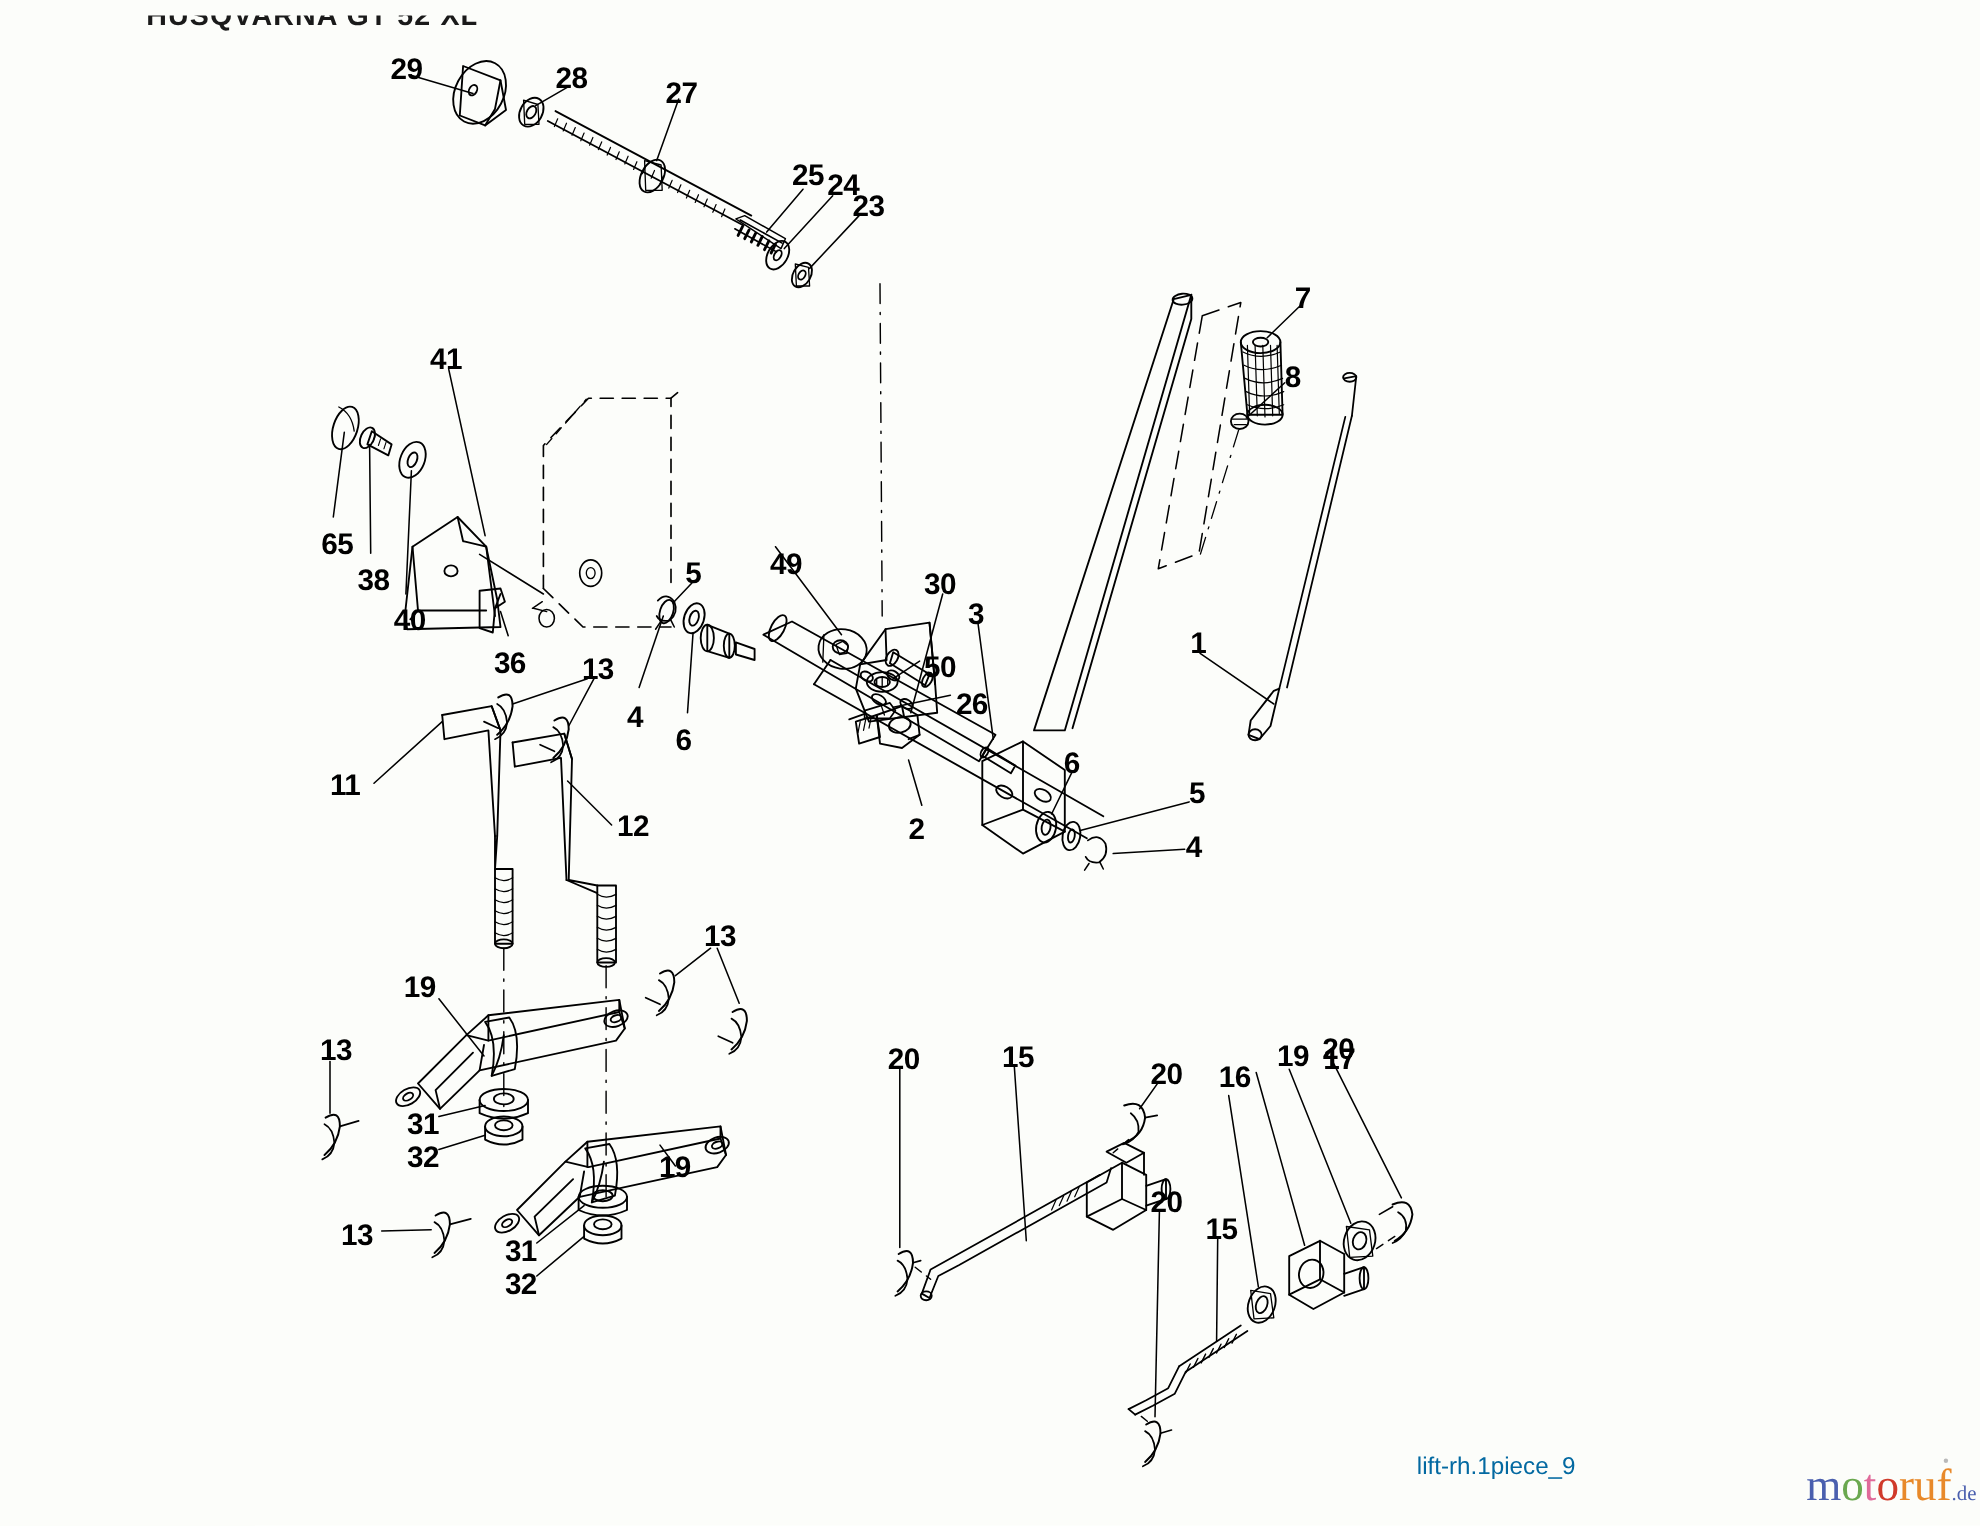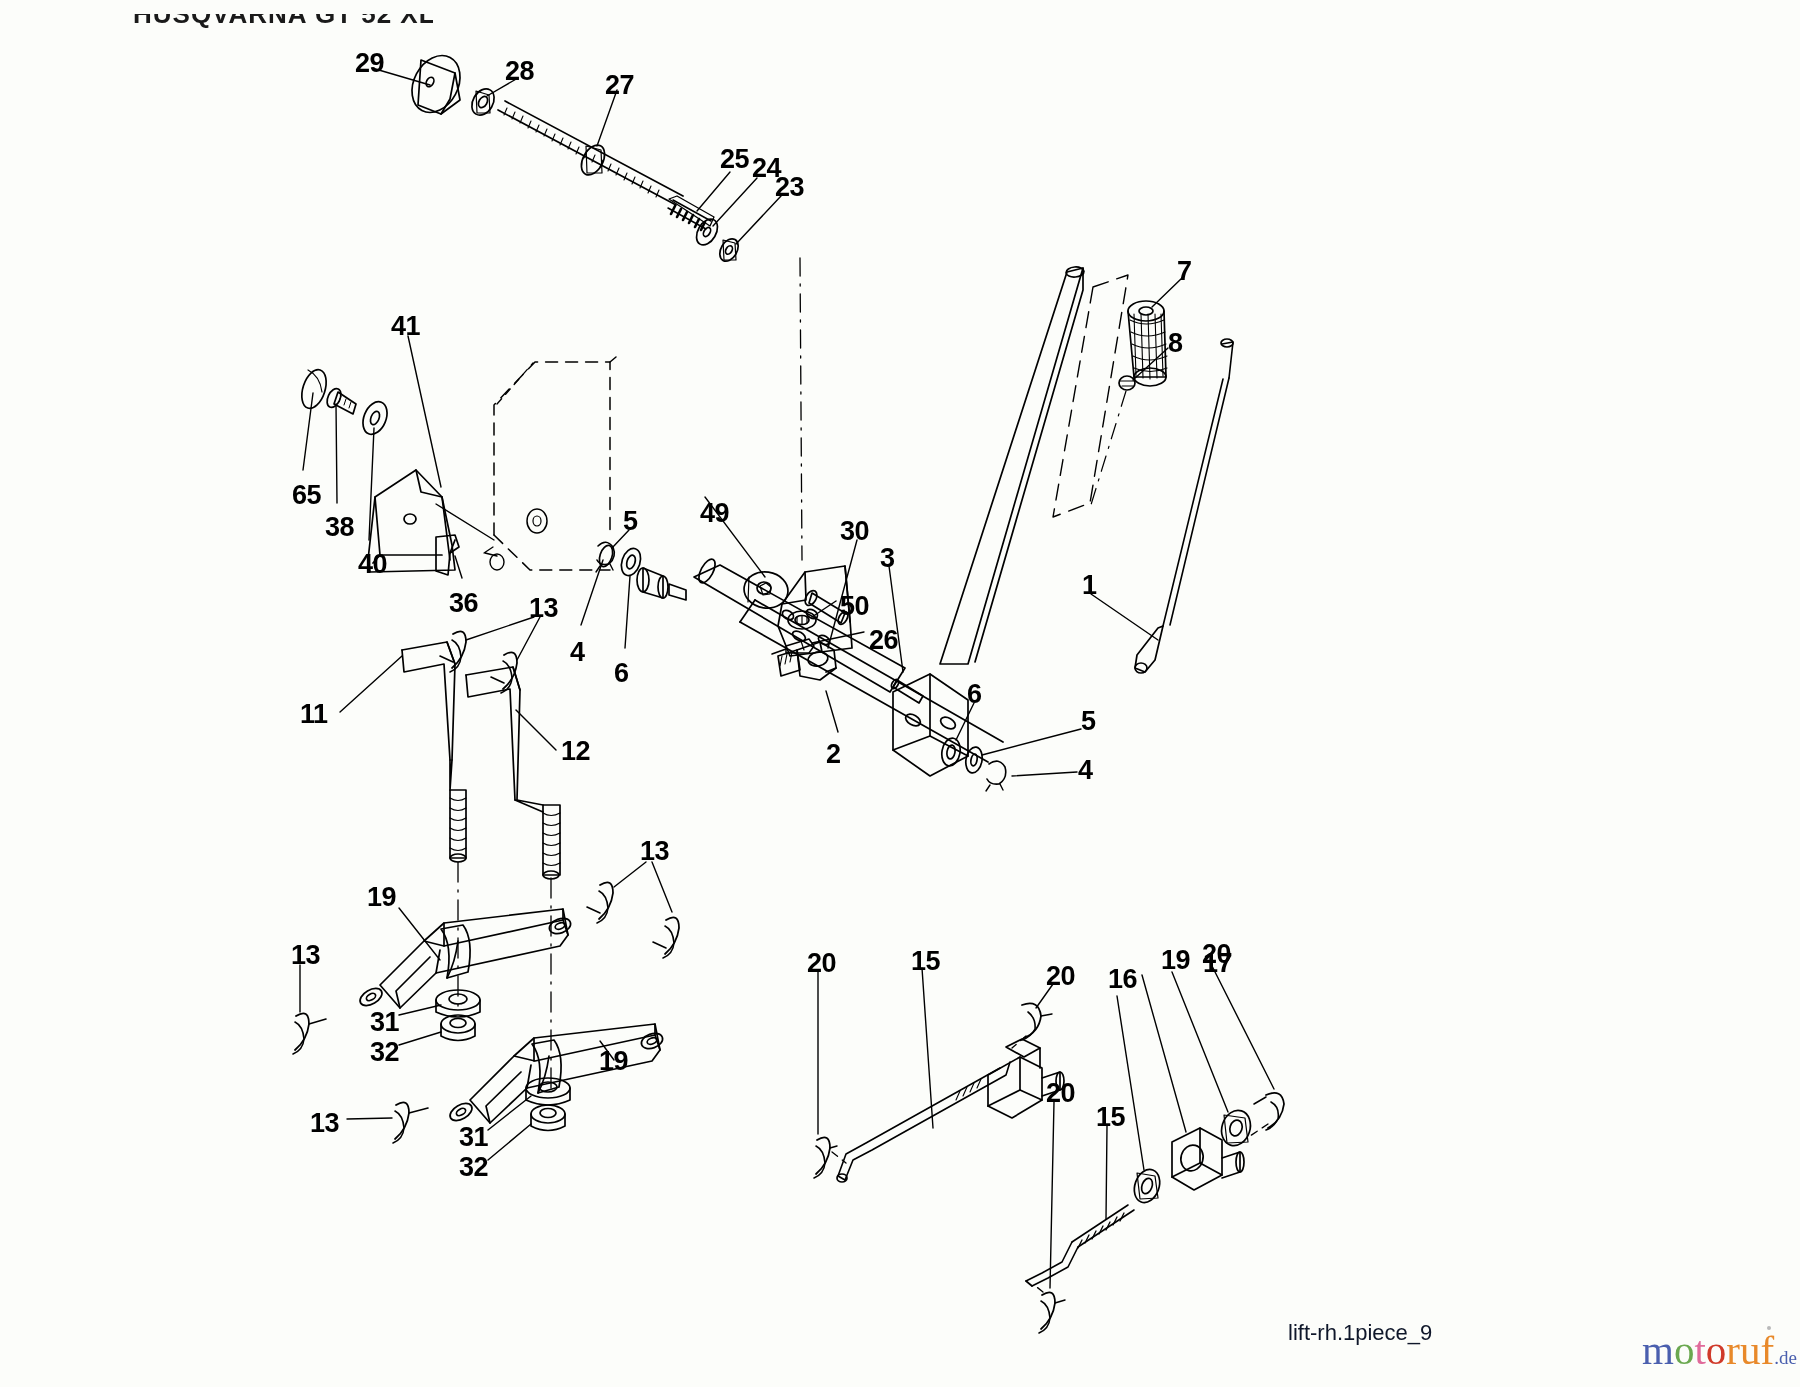--- a/index.html
+++ b/index.html
@@ -31,21 +31,21 @@
     line-height: 1;
     white-space: nowrap;
     letter-spacing: -0.5px;
   }
   #caption {
     position: absolute;
     left: 1288px;
     top: 1320px;
     font-family: "Liberation Sans", sans-serif;
     font-size: 22px;
-    color: #0f172a;
+    color: #0369a1;
     white-space: nowrap;
   }
   #header-strip {
     position: absolute;
     left: 133px;
     top: 14px;
     height: 16px;
     width: 300px;
     overflow: hidden;
   }

